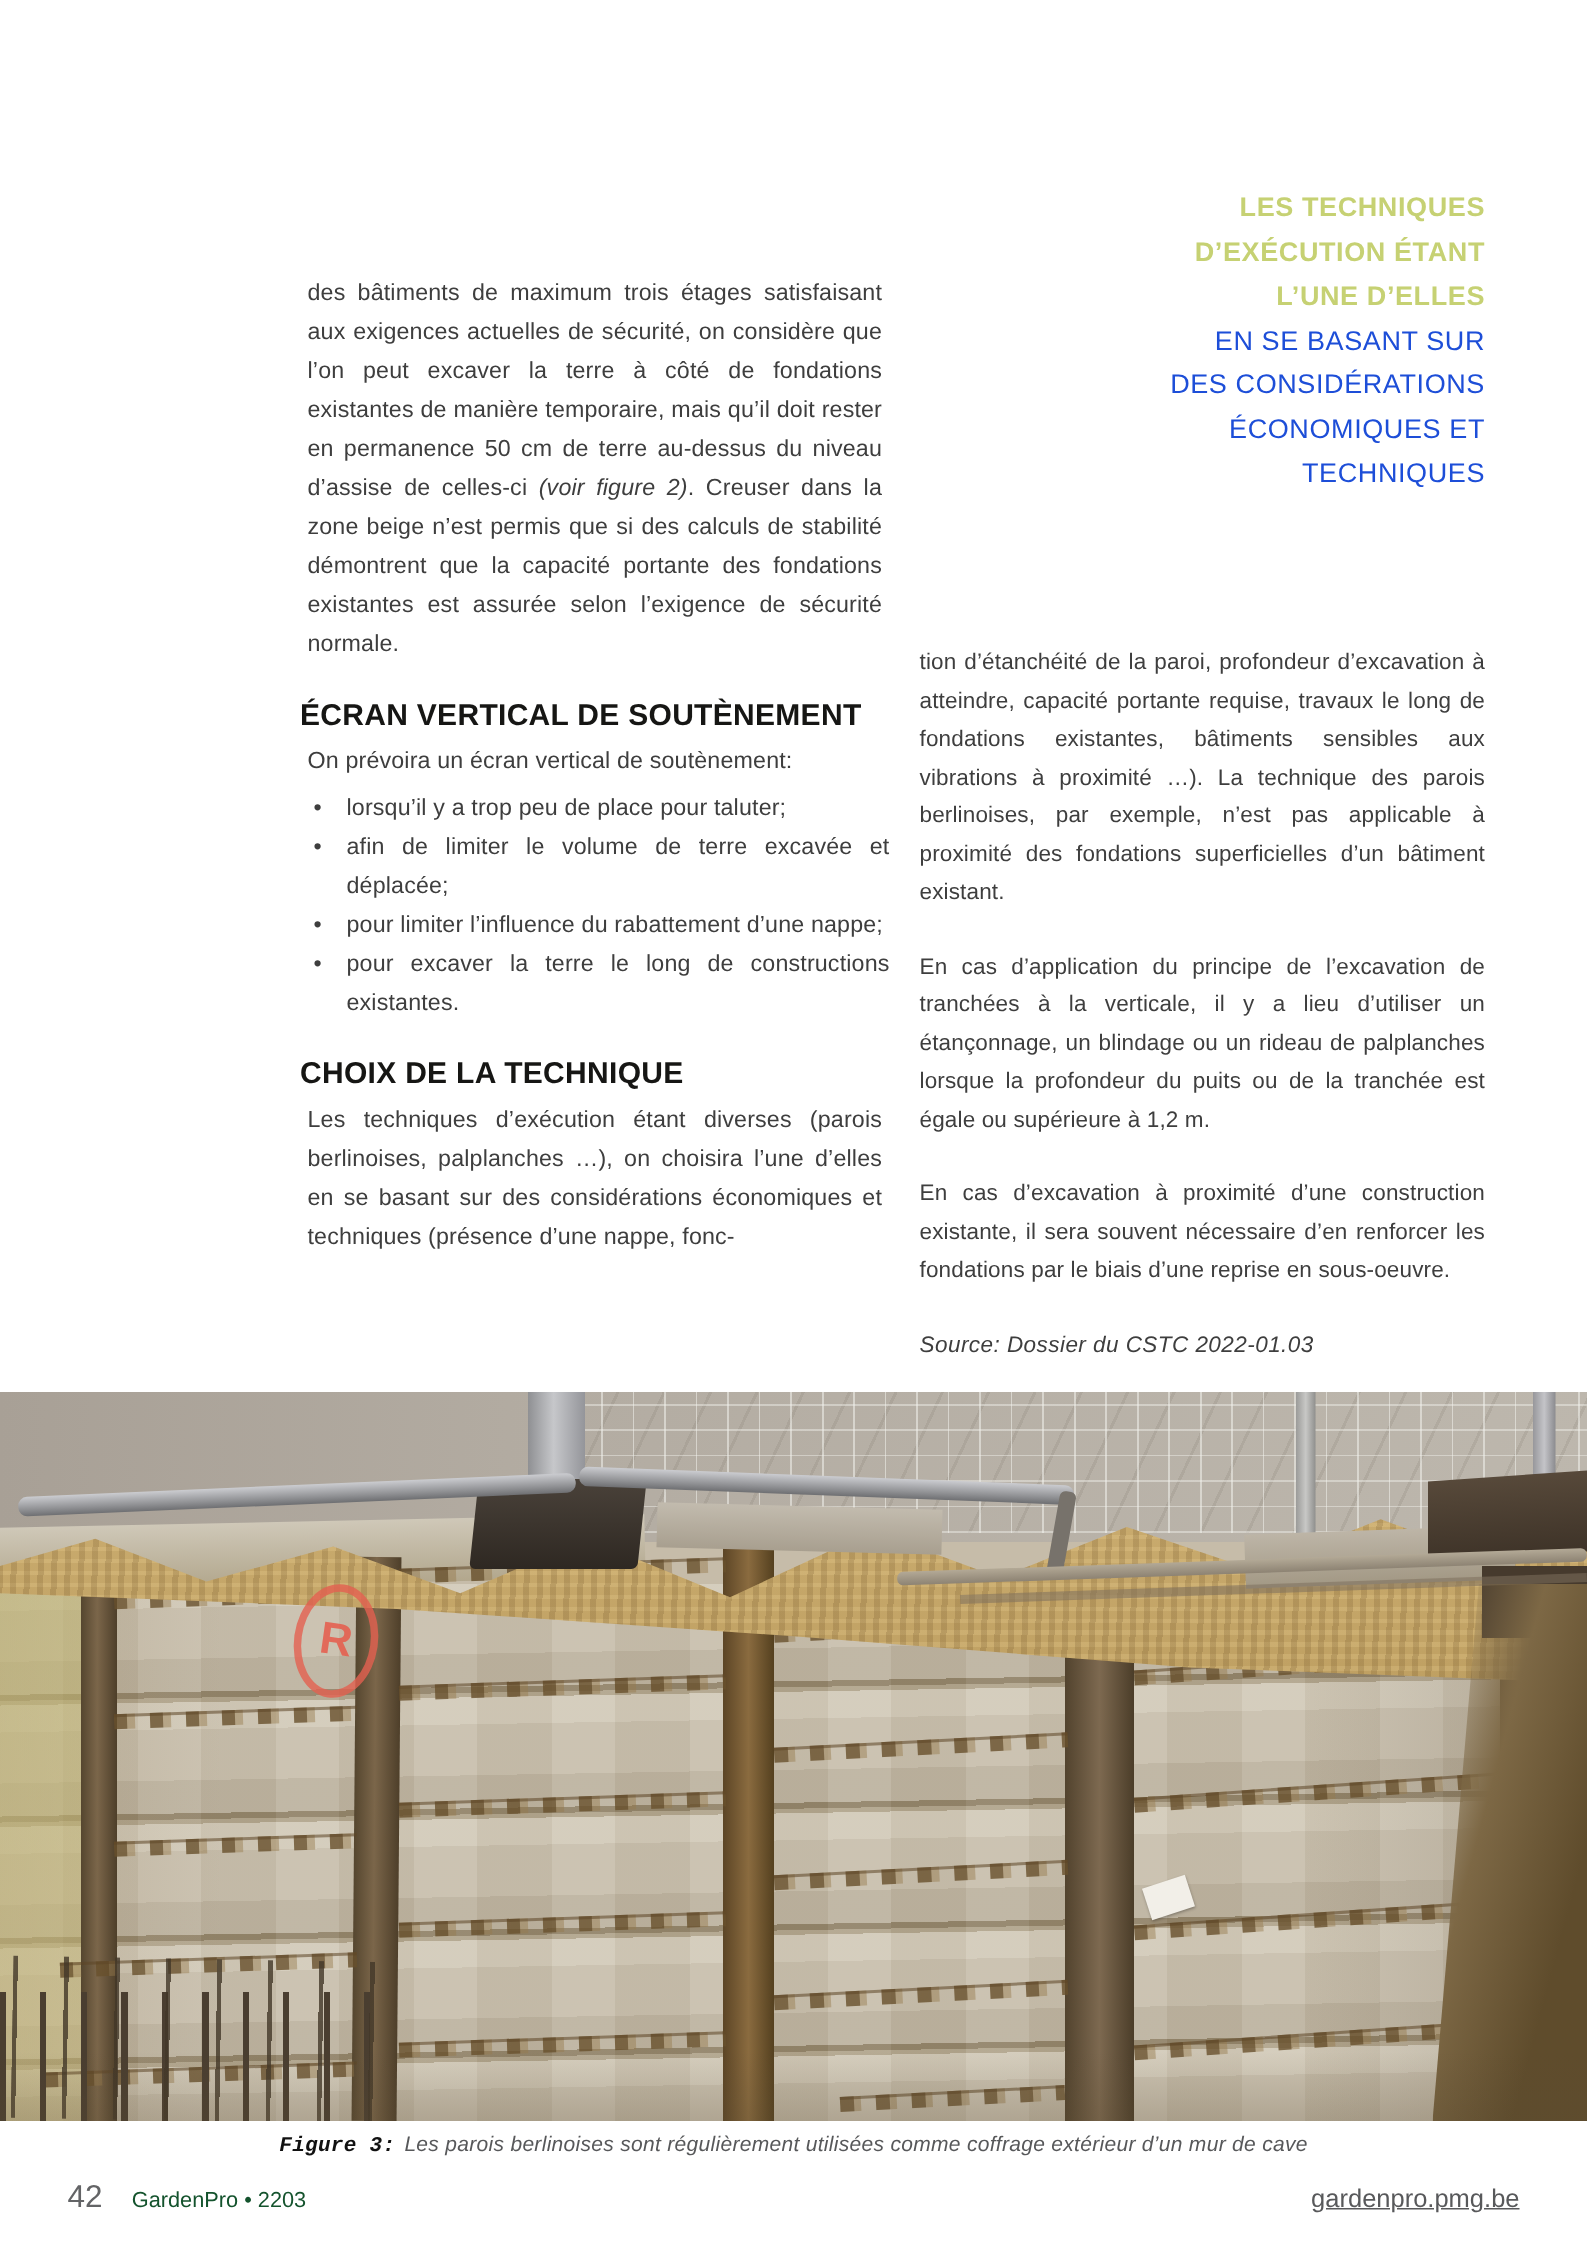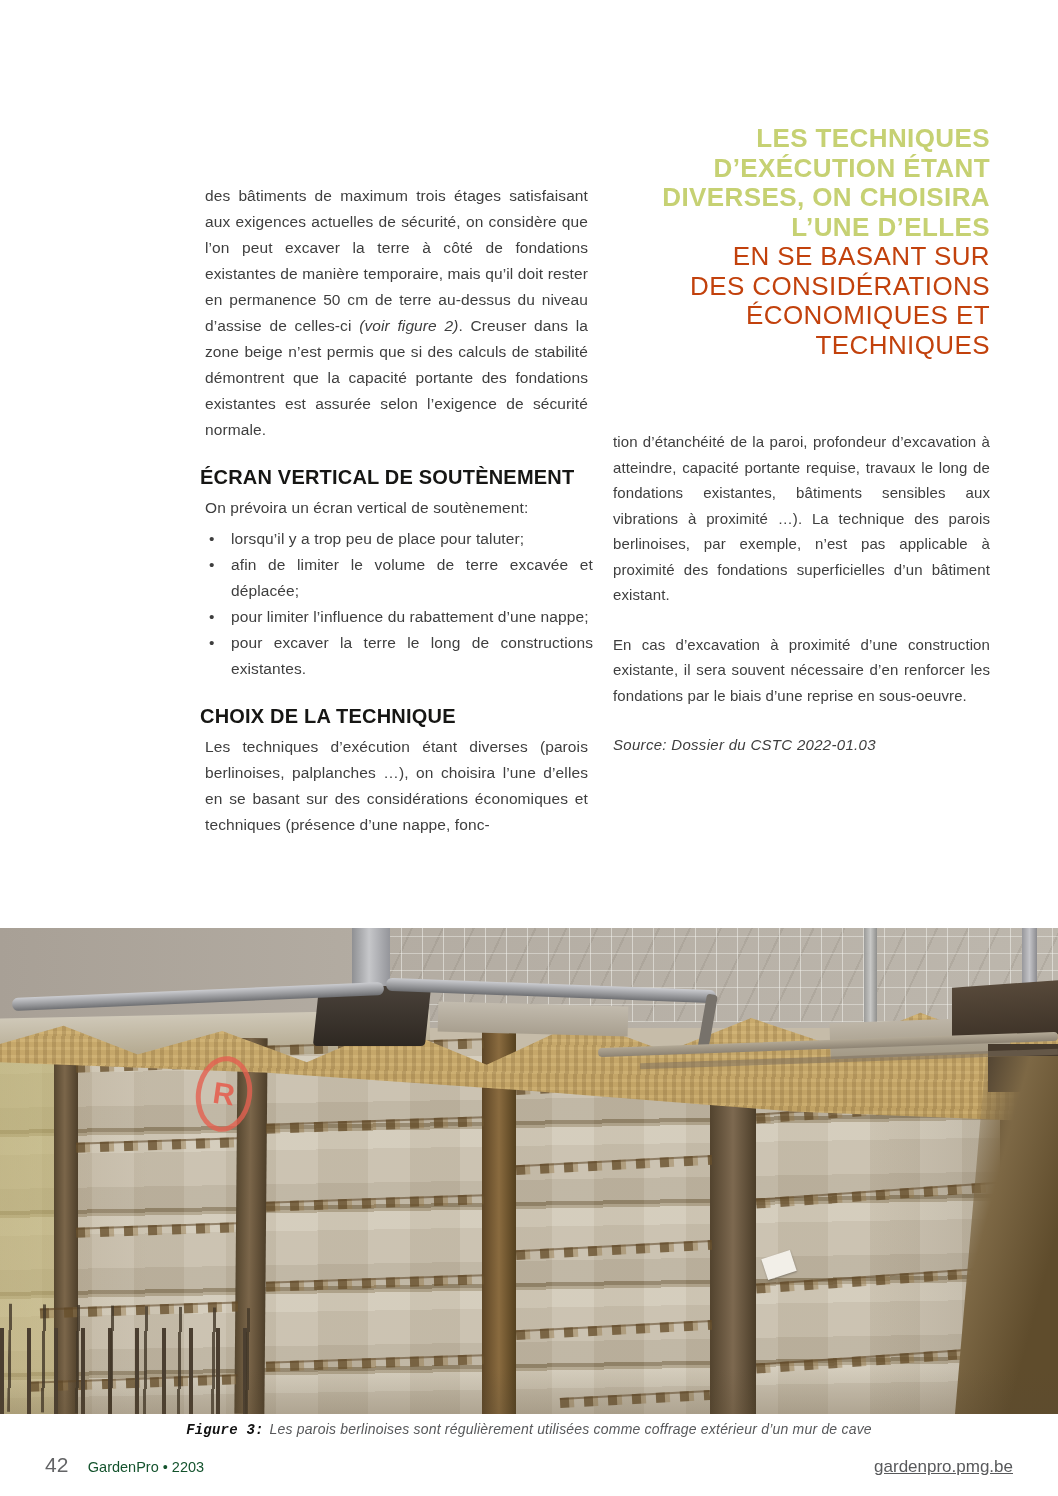--- a/index.html
+++ b/index.html
@@ -4,24 +4,24 @@
 <style>
   html,body { margin:0; padding:0; }
   body {
     width:1058px; height:1496px; position:relative; background:#ffffff;
     font-family:"Liberation Sans", sans-serif; overflow:hidden;
   }
 
   
   .headline {
     position:absolute; top:124px; right:68px; left:400px;
-    text-align:right; font-size:26px; line-height:29.5px; letter-spacing:.4px;
+    text-align:right; font-size:18px; line-height:29.5px; letter-spacing:.4px;
   }
   .headline .green { color:#c6d173; font-weight:700; }
-  .headline .gray  { color:#c2410c; font-weight:400; }
+  .headline .gray  { color:#1d4ed8; font-weight:400; }
 
   
   .col-left {
     position:absolute; left:200px; top:178px; width:393px;
     color:#3e3e3e; font-size:15.5px; line-height:26px;
     text-align:justify; letter-spacing:.1px;
   }
   .col-right {
     position:absolute; left:608px; top:424px; width:387px;
     color:#3e3e3e; font-size:15px; line-height:25.5px;
@@ -136,21 +136,20 @@
   .page-num { font-size:21px; color:#636466; }
   .mag { font-size:14.5px; color:#14532d; margin-left:15px; }
   .site { font-size:17px; color:#58595b; text-decoration:underline; cursor:pointer; }
 </style>
 </head>
 <body>
 
 <div class="headline">
   <div class="green">LES TECHNIQUES</div>
   <div class="green">D’EXÉCUTION ÉTANT</div>
-  <div class="green">DIVERSES, ON CHOISIRA</div>
   <div class="green">L’UNE D’ELLES</div>
   <div class="gray">EN SE BASANT SUR</div>
   <div class="gray">DES CONSIDÉRATIONS</div>
   <div class="gray">ÉCONOMIQUES ET</div>
   <div class="gray">TECHNIQUES</div>
 </div>
 
 <div class="col-left">
   <p class="para"><span>des bâtiments de maximum trois étages satisfaisant aux exigences actuelles de sécurité, on considère que l’on peut excaver la terre à côté de fondations existantes de manière temporaire, mais qu’il doit rester en permanence 50 cm de terre au-dessus du niveau d’assise de celles-ci </span><span class="it">(voir figure 2)</span><span>. Creuser dans la zone beige n’est permis que si des calculs de stabilité démontrent que la capacité portante des fondations existantes est assurée selon l’exigence de sécurité normale.</span></p>
 
@@ -163,20 +162,21 @@
     <li>pour excaver la terre le long de constructions existantes.</li>
   </ul>
 
 
   <h2 class="h-section">CHOIX DE LA TECHNIQUE</h2>
   <p class="para">Les techniques d’exécution étant diverses (parois berlinoises, palplanches …), on choisira l’une d’elles en se basant sur des considérations économiques et techniques (présence d’une nappe, fonc-</p>
 </div>
 
 <div class="col-right">
   <p class="para">tion d’étanchéité de la paroi, profondeur d’excavation à atteindre, capacité portante requise, travaux le long de fondations existantes, bâtiments sensibles aux vibrations à proximité …). La technique des parois berlinoises, par exemple, n’est pas applicable à proximité des fondations superficielles d’un bâtiment existant.</p>
+  <p class="para gap">En cas d’application du principe de l’excavation de tranchées à la verticale, il y a lieu d’utiliser un étançonnage, un blindage ou un rideau de palplanches lorsque la profondeur du puits ou de la tranchée est égale ou supérieure à 1,2 m.</p>
   <p class="para gap">En cas d’excavation à proximité d’une construction existante, il sera souvent nécessaire d’en renforcer les fondations par le biais d’une reprise en sous-oeuvre.</p>
   <p class="para source">Source: Dossier du CSTC 2022-01.03</p>
 </div>
 
 <div class="photo">
   <div class="ph-top"></div>
   <div class="ph-mesh"></div>
   <div class="ph-fpost1"></div>
   <div class="ph-fpost2"></div>
   <div class="ph-cap"></div>

